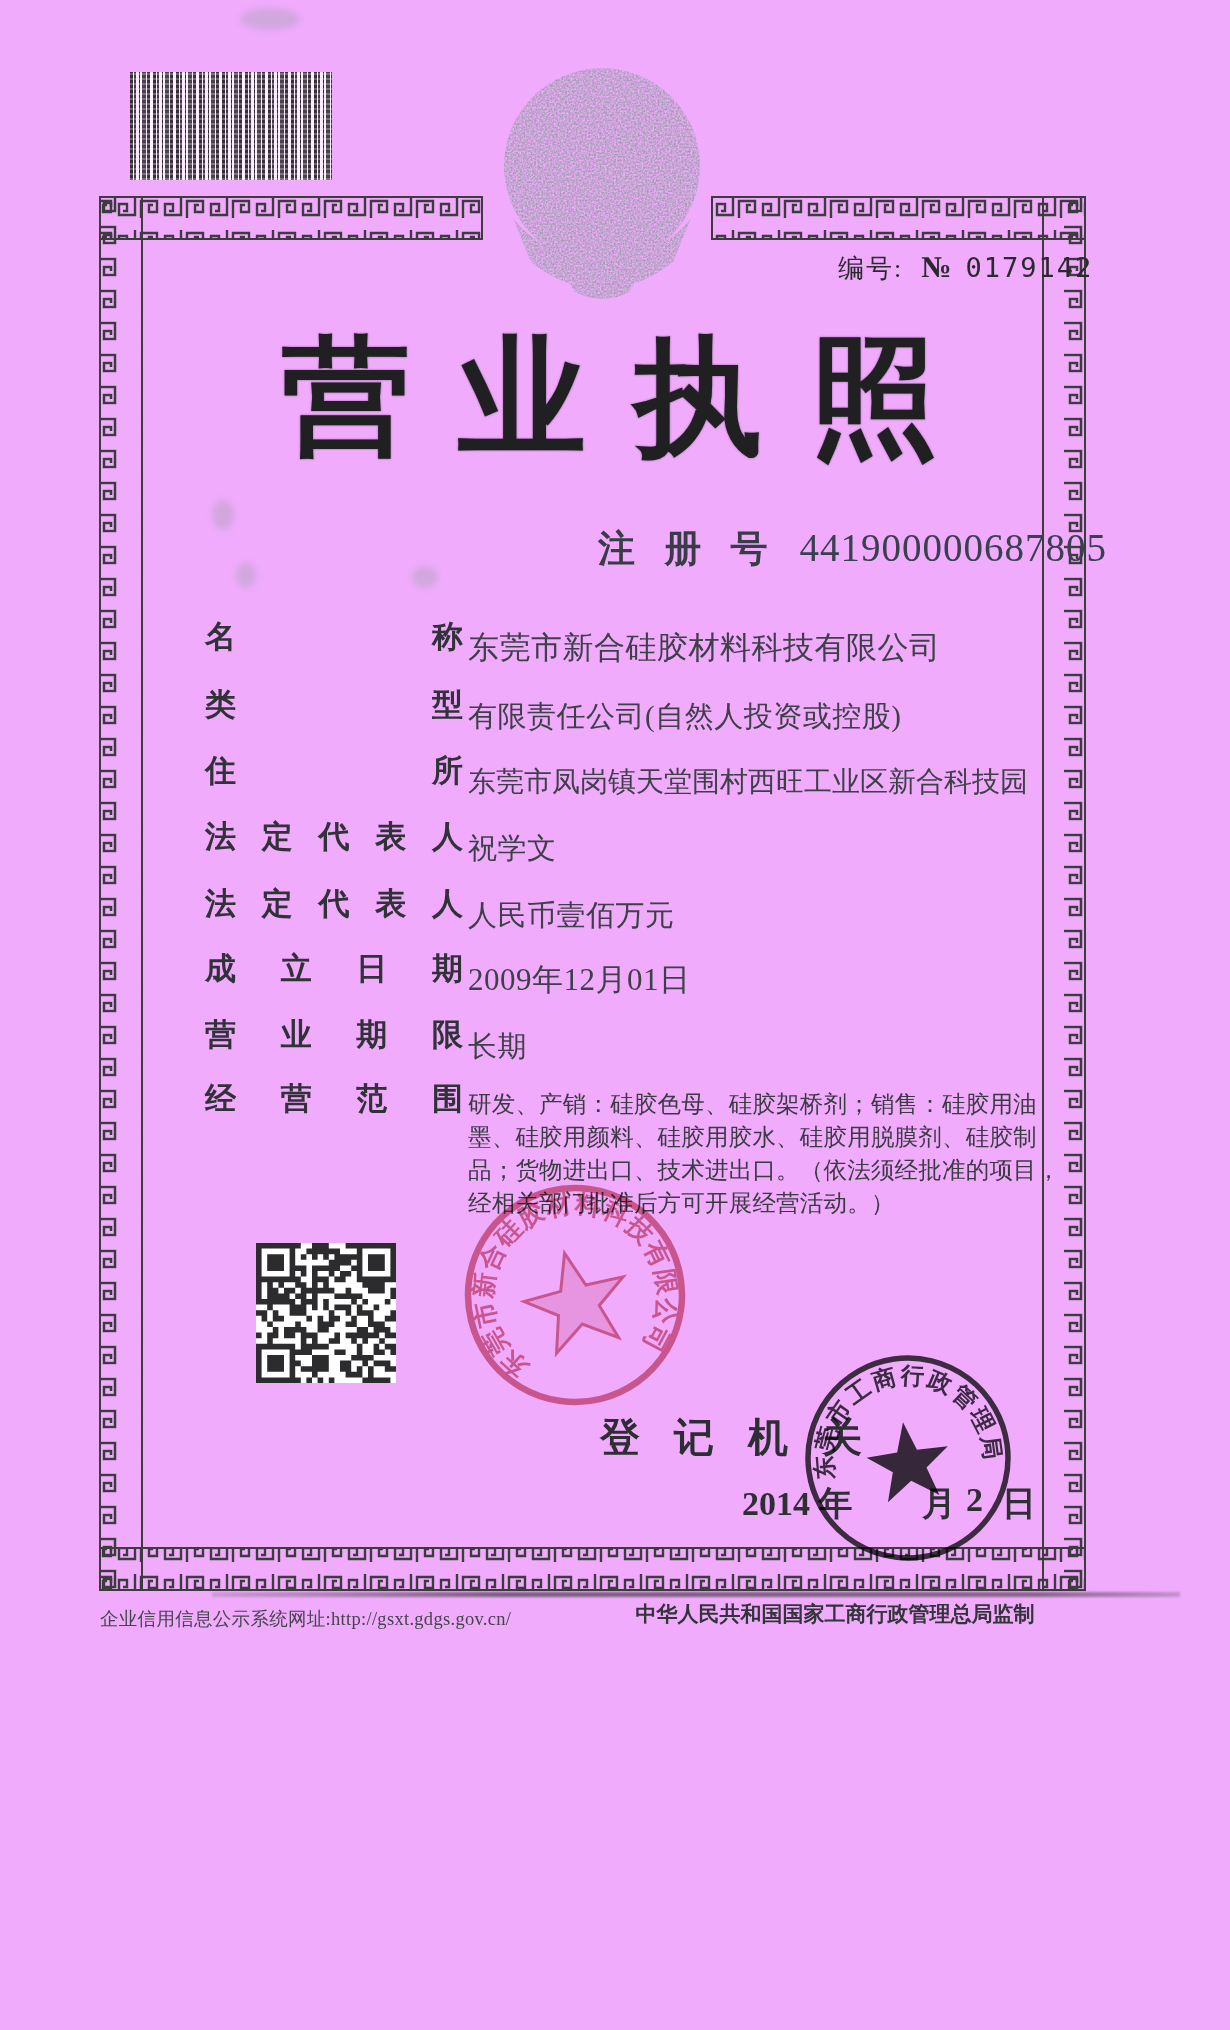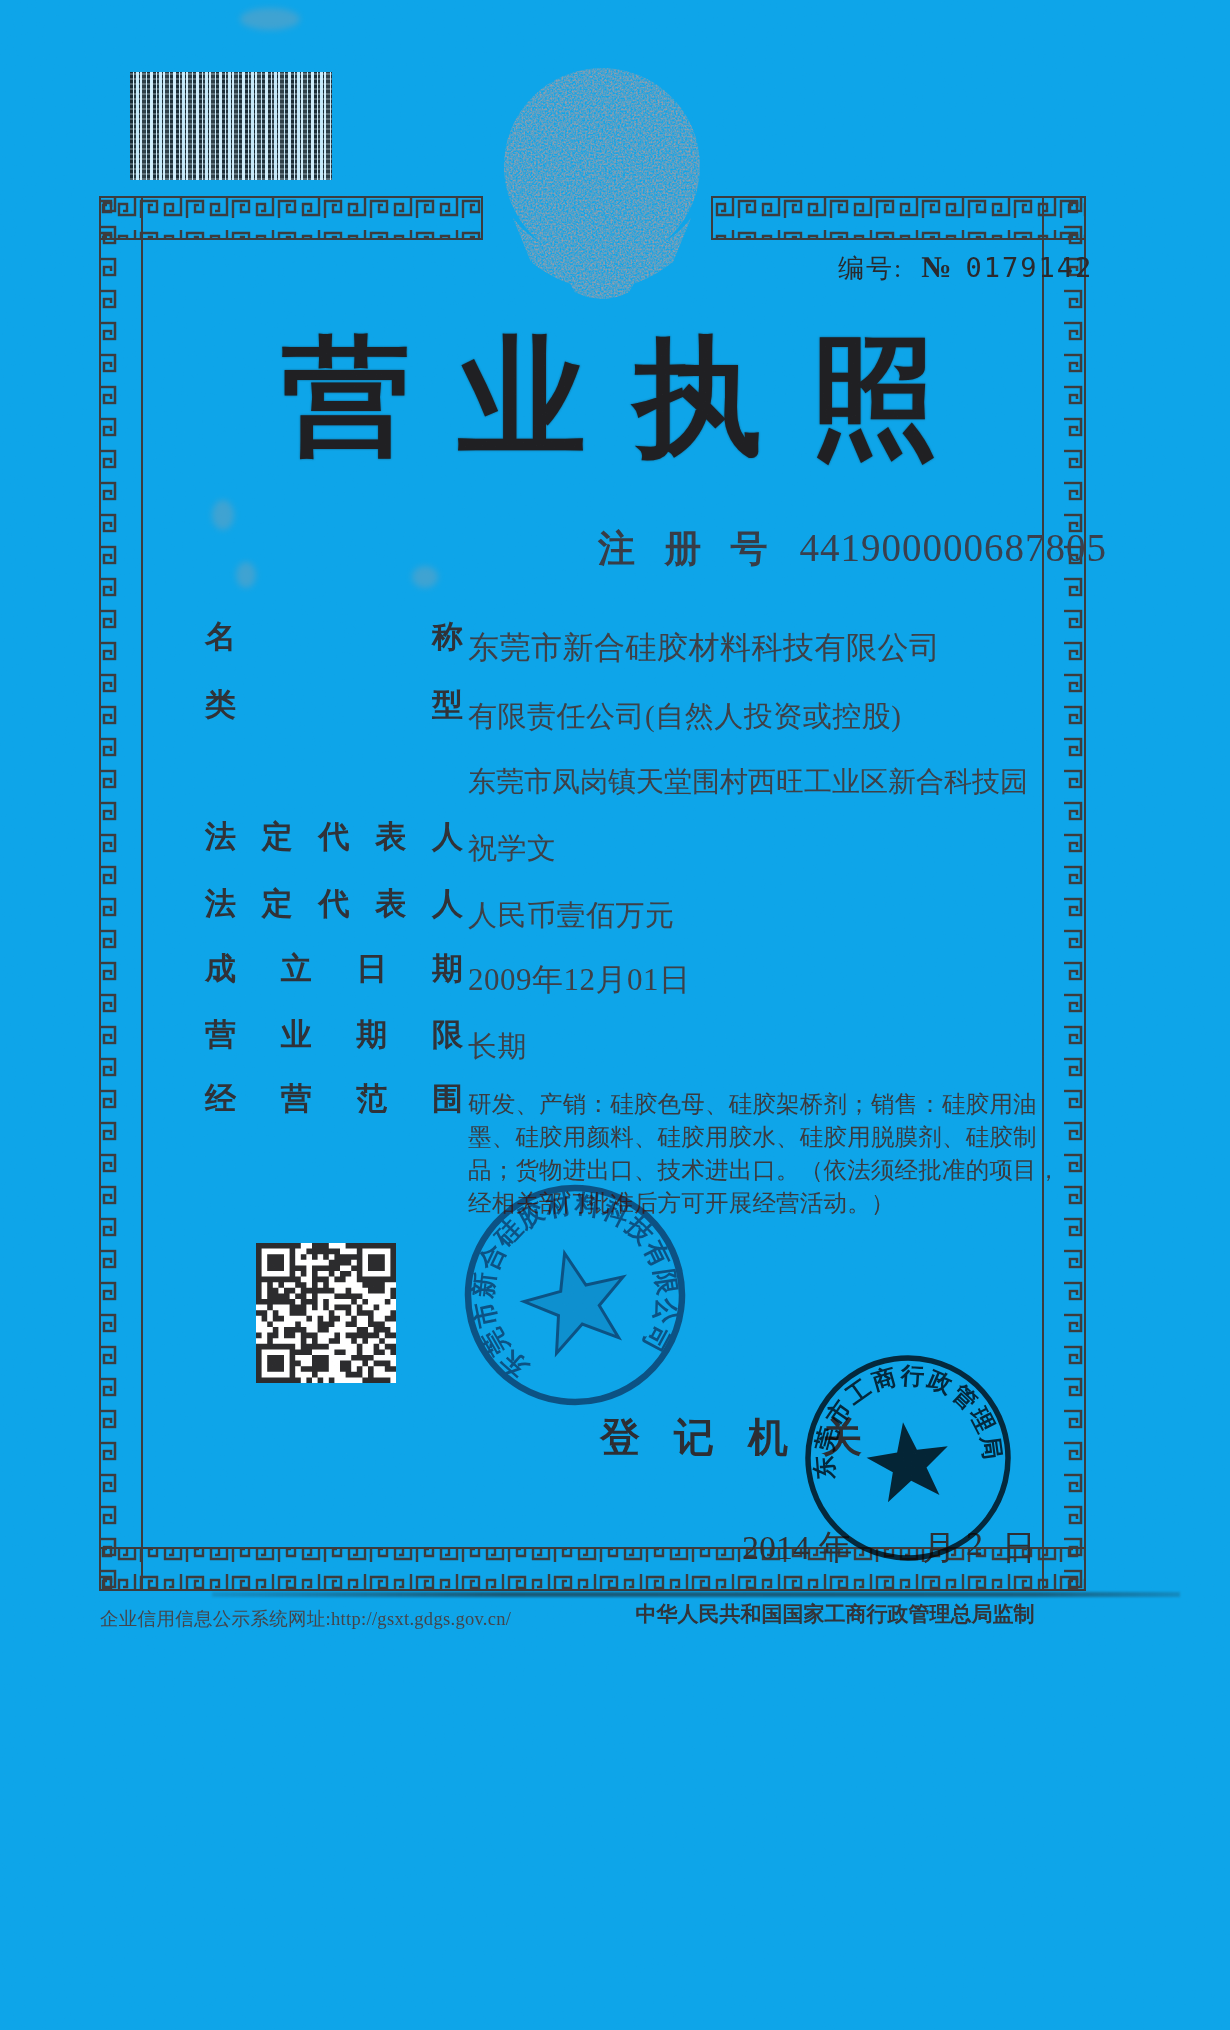--- a/index.html
+++ b/index.html
@@ -1,16 +1,16 @@
 <!DOCTYPE html>
 <html><head>
 <meta charset="utf-8">
 <style>
   html,body{margin:0;padding:0;background:#e8e8e6;}
-  #page{position:relative;width:1230px;height:2030px;background:#0ea5e9;overflow:hidden;
+  #page{position:relative;width:1230px;height:2030px;background:#f0abfc;overflow:hidden;
         font-family:"Liberation Serif","DejaVu Serif",serif;color:#33343a;}
   .abs{position:absolute;}
   
   #barcode{left:130px;top:72px;width:202px;height:108px;opacity:.88;filter:blur(.5px);
     background:
       repeating-linear-gradient(0deg, rgba(255,255,255,.28) 0 2px, rgba(255,255,255,0) 2px 5px),
       repeating-linear-gradient(90deg,#1c1c1e 0 3px,rgba(255,255,255,.9) 3px 4px,#2a2a2c 4px 6px,rgba(255,255,255,.85) 6px 9px,#161618 9px 10px,rgba(255,255,255,.9) 10px 12px,#333 12px 16px,rgba(255,255,255,.85) 16px 17px,#202022 17px 20px,rgba(255,255,255,.9) 20px 23px);
   }
   #serial-line{left:838px;top:250px;width:250px;height:40px;z-index:3;color:#2a2a2e;white-space:nowrap;}
   #serial-line .lab{font-size:26px;letter-spacing:2px;}
@@ -29,21 +29,21 @@
   .frow{left:205px;width:860px;height:52px;z-index:3;}
   .flabel{position:absolute;left:0;top:0;width:258px;font-size:31px;font-weight:600;color:#303238;
     text-align:justify;text-align-last:justify;line-height:1.1;}
   .fvalue{position:absolute;left:263px;top:9px;font-size:29px;color:#3e4047;white-space:nowrap;letter-spacing:.5px;}
   .fvalue.big{font-size:31px;top:7px;}
   .fvalue.addr{font-size:28px;letter-spacing:0;}
   #scope-value{position:absolute;left:263px;top:6px;width:596px;font-size:23.5px;line-height:33px;
     white-space:normal;color:#3a3b40;letter-spacing:.2px;font-weight:500;}
   
   #registrar-label{left:600px;top:1410px;z-index:3;font-size:40px;font-weight:600;letter-spacing:12px;color:#2d2e33;}
-  .date-part{z-index:3;font-size:34px;font-weight:400;color:#2e2f33;top:1481px;margin-top:44px;}
+  .date-part{z-index:3;font-size:34px;font-weight:700;color:#2e2f33;top:1481px;}
   
   #footer-left{left:100px;top:1606px;z-index:3;font-size:18.5px;color:#44454b;letter-spacing:.3px;}
   #footer-right{left:585px;top:1600px;width:500px;z-index:3;text-align:center;font-size:21px;font-weight:600;color:#333439;}
   #scan-line{left:212px;top:1592px;width:968px;height:5px;background:linear-gradient(90deg,rgba(40,40,40,.15),rgba(30,30,30,.55) 30%,rgba(30,30,30,.5) 85%,rgba(40,40,40,.2));filter:blur(1px);z-index:2;}
   
   #company-seal{left:450px;top:1170px;z-index:5;mix-blend-mode:multiply;opacity:.82;}
   #registrar-seal{left:800px;top:1350px;z-index:5;mix-blend-mode:multiply;opacity:.88;}
   #qr{left:256px;top:1243px;z-index:3;}
   .smudge{background:#9aa0a8;border-radius:50%;filter:blur(3px);opacity:.35;z-index:1;}
   #gfx{left:0;top:0;z-index:1;}
@@ -115,20 +115,21 @@
 
   <div class="abs frow" style="top:620px;">
     <div class="flabel">名称</div>
     <div class="fvalue big">东莞市新合硅胶材料科技有限公司</div>
   </div>
   <div class="abs frow" style="top:688px;">
     <div class="flabel">类型</div>
     <div class="fvalue">有限责任公司(自然人投资或控股)</div>
   </div>
   <div class="abs frow" style="top:754px;">
+    <div class="flabel">住所</div>
     <div class="fvalue addr">东莞市凤岗镇天堂围村西旺工业区新合科技园</div>
   </div>
   <div class="abs frow" style="top:820px;">
     <div class="flabel">法定代表人</div>
     <div class="fvalue">祝学文</div>
   </div>
   <div class="abs frow" style="top:887px;">
     <div class="flabel">法定代表人</div>
     <div class="fvalue">人民币壹佰万元</div>
   </div>

